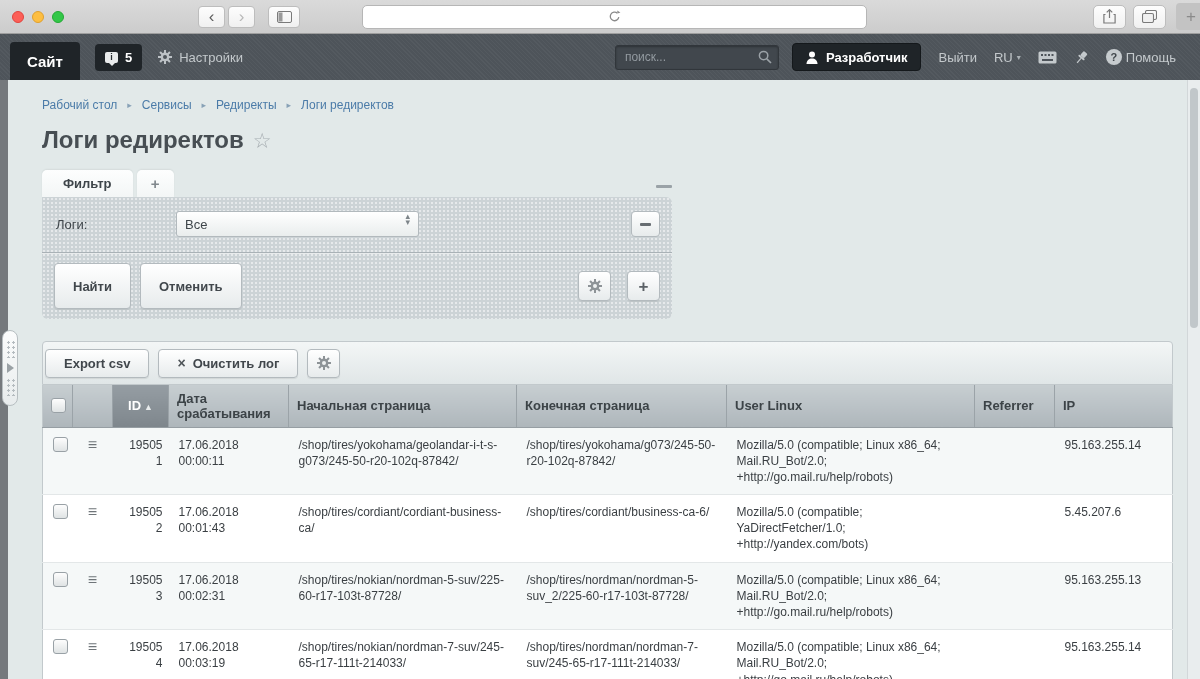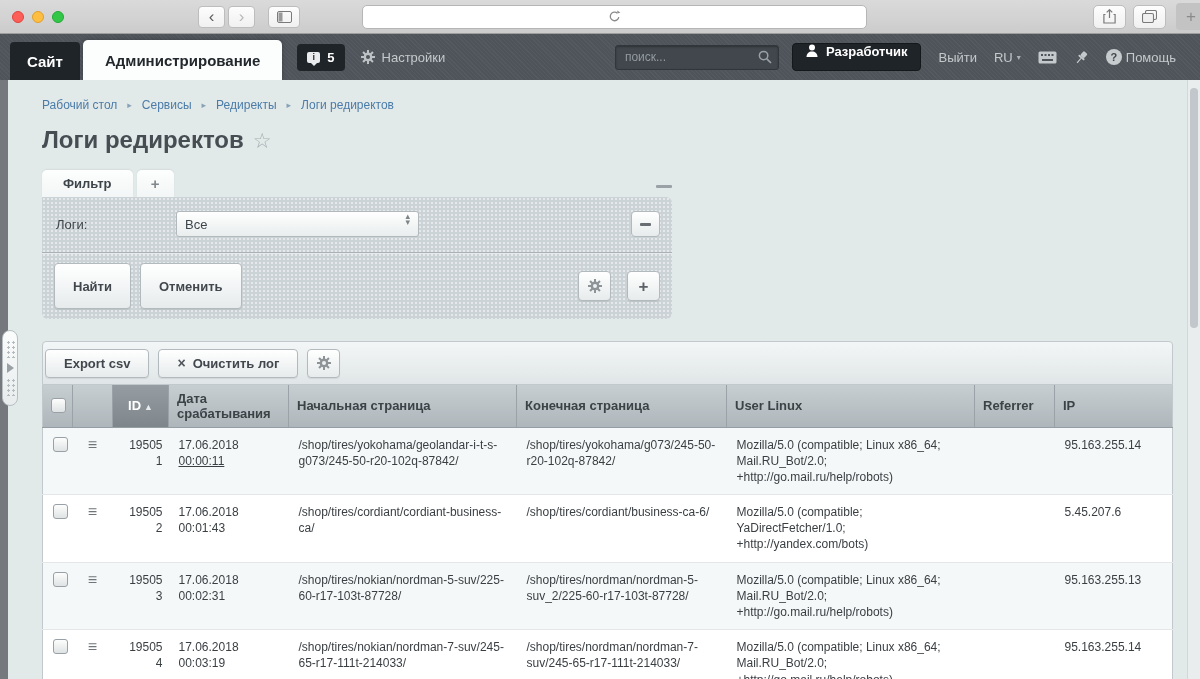--- a/index.html
+++ b/index.html
@@ -42,21 +42,21 @@
     display:flex; align-items:center; justify-content:center; font-size:9px; font-weight:bold; color:#2a2f33; }
   .bubble::after { content:""; position:absolute; bottom:-3px; left:4px; border:3px solid transparent; border-top-color:#e9ebec; border-bottom:0; }
   .hdr-settings { margin-left:16px; display:flex; align-items:center; gap:7px; color:#c4c9cc; font-size:13px; }
   .hdr-search { margin-left:auto; position:relative; }
   .hdr-search input { width:164px; height:25px; background:#41474d; border:1px solid #31363b; border-radius:3px;
     color:#b9bfc3; font-size:12px; padding:0 26px 0 9px; outline:none; box-shadow:inset 0 1px 2px rgba(0,0,0,.3);
     font-family:"Liberation Sans","DejaVu Sans",sans-serif; }
   .hdr-search input::placeholder { color:#939aa0; }
   .mag { position:absolute; right:7px; top:5px; }
   .dev-btn { margin-left:13px; height:28px; background:#1f2428; border:1px solid #14181b; border-radius:4px;
-    color:#fff; font-weight:bold; font-size:13px; display:flex; align-items:flex-start; gap:8px; padding:0 13px; }
+    color:#fff; font-weight:bold; font-size:13px; display:flex; align-items:center; gap:8px; padding:0 13px; }
   .hdr-link { margin-left:17px; color:#c4c9cc; font-size:13px; text-decoration:none; display:flex; align-items:center; gap:4px; }
   .caret { font-size:8px; color:#aab0b4; }
   .help-circle { width:16px; height:16px; border-radius:50%; background:#c6cbce; color:#41474c; font-weight:bold;
     font-size:11px; display:flex; align-items:center; justify-content:center; }
 
   
   .content { position:relative; height:599px; background:#e2e9e9; padding:18px 34px 0 42px; }
   .left-strip { position:absolute; left:0; top:0; bottom:0; width:8px; background:#75797d; }
   .expander { position:absolute; left:2px; top:250px; width:16px; height:76px; border-radius:8px;
     background:linear-gradient(#fbfcfc,#e8eced); border:1px solid #b7bec1; display:flex; flex-direction:column;
@@ -171,23 +171,20 @@
     </div>
     <div class="newtab">
         <span>+</span>
       </div>
   </div>
 </div>
 
 <div class="admin-header">
   <div class="tab site">
       <span>Сайт</span>
-    </div>
-  <div class="tab admin">
-      <span>Администрирование</span>
     </div>
   <div class="notif-badge">
     <span class="bubble">
         <span>i</span>
       </span>
     <span>5</span>
   </div>
   <div class="hdr-settings">
     <svg width="14" height="14" viewBox="0 0 14 14">
       <g fill="#bdc2c6">
@@ -380,21 +377,21 @@
       </thead>
       <tbody>
   <tr class="striped">
     <td class="c">
               <div class="cb" style="margin:0 auto;"></div>
             </td>
     <td class="c"><span class="row-menu">≡</span></td>
     <td class="td-id">195051</td>
     <td>
       <span style="display:block;">17.06.2018</span>
-      <span style="display:block;text-decoration:underline;">00:00:11</span>
+      <span style="display:block;">00:00:11</span>
     </td>
     <td>/shop/tires/yokohama/geolandar-i-t-s-g073/245-50-r20-102q-87842/</td>
     <td>/shop/tires/yokohama/g073/245-50-r20-102q-87842/</td>
     <td>Mozilla/5.0 (compatible; Linux x86_64; Mail.RU_Bot/2.0; +http://go.mail.ru/help/robots)</td>
     <td></td>
     <td>95.163.255.14</td>
   </tr>
 
   <tr>
     <td class="c">

